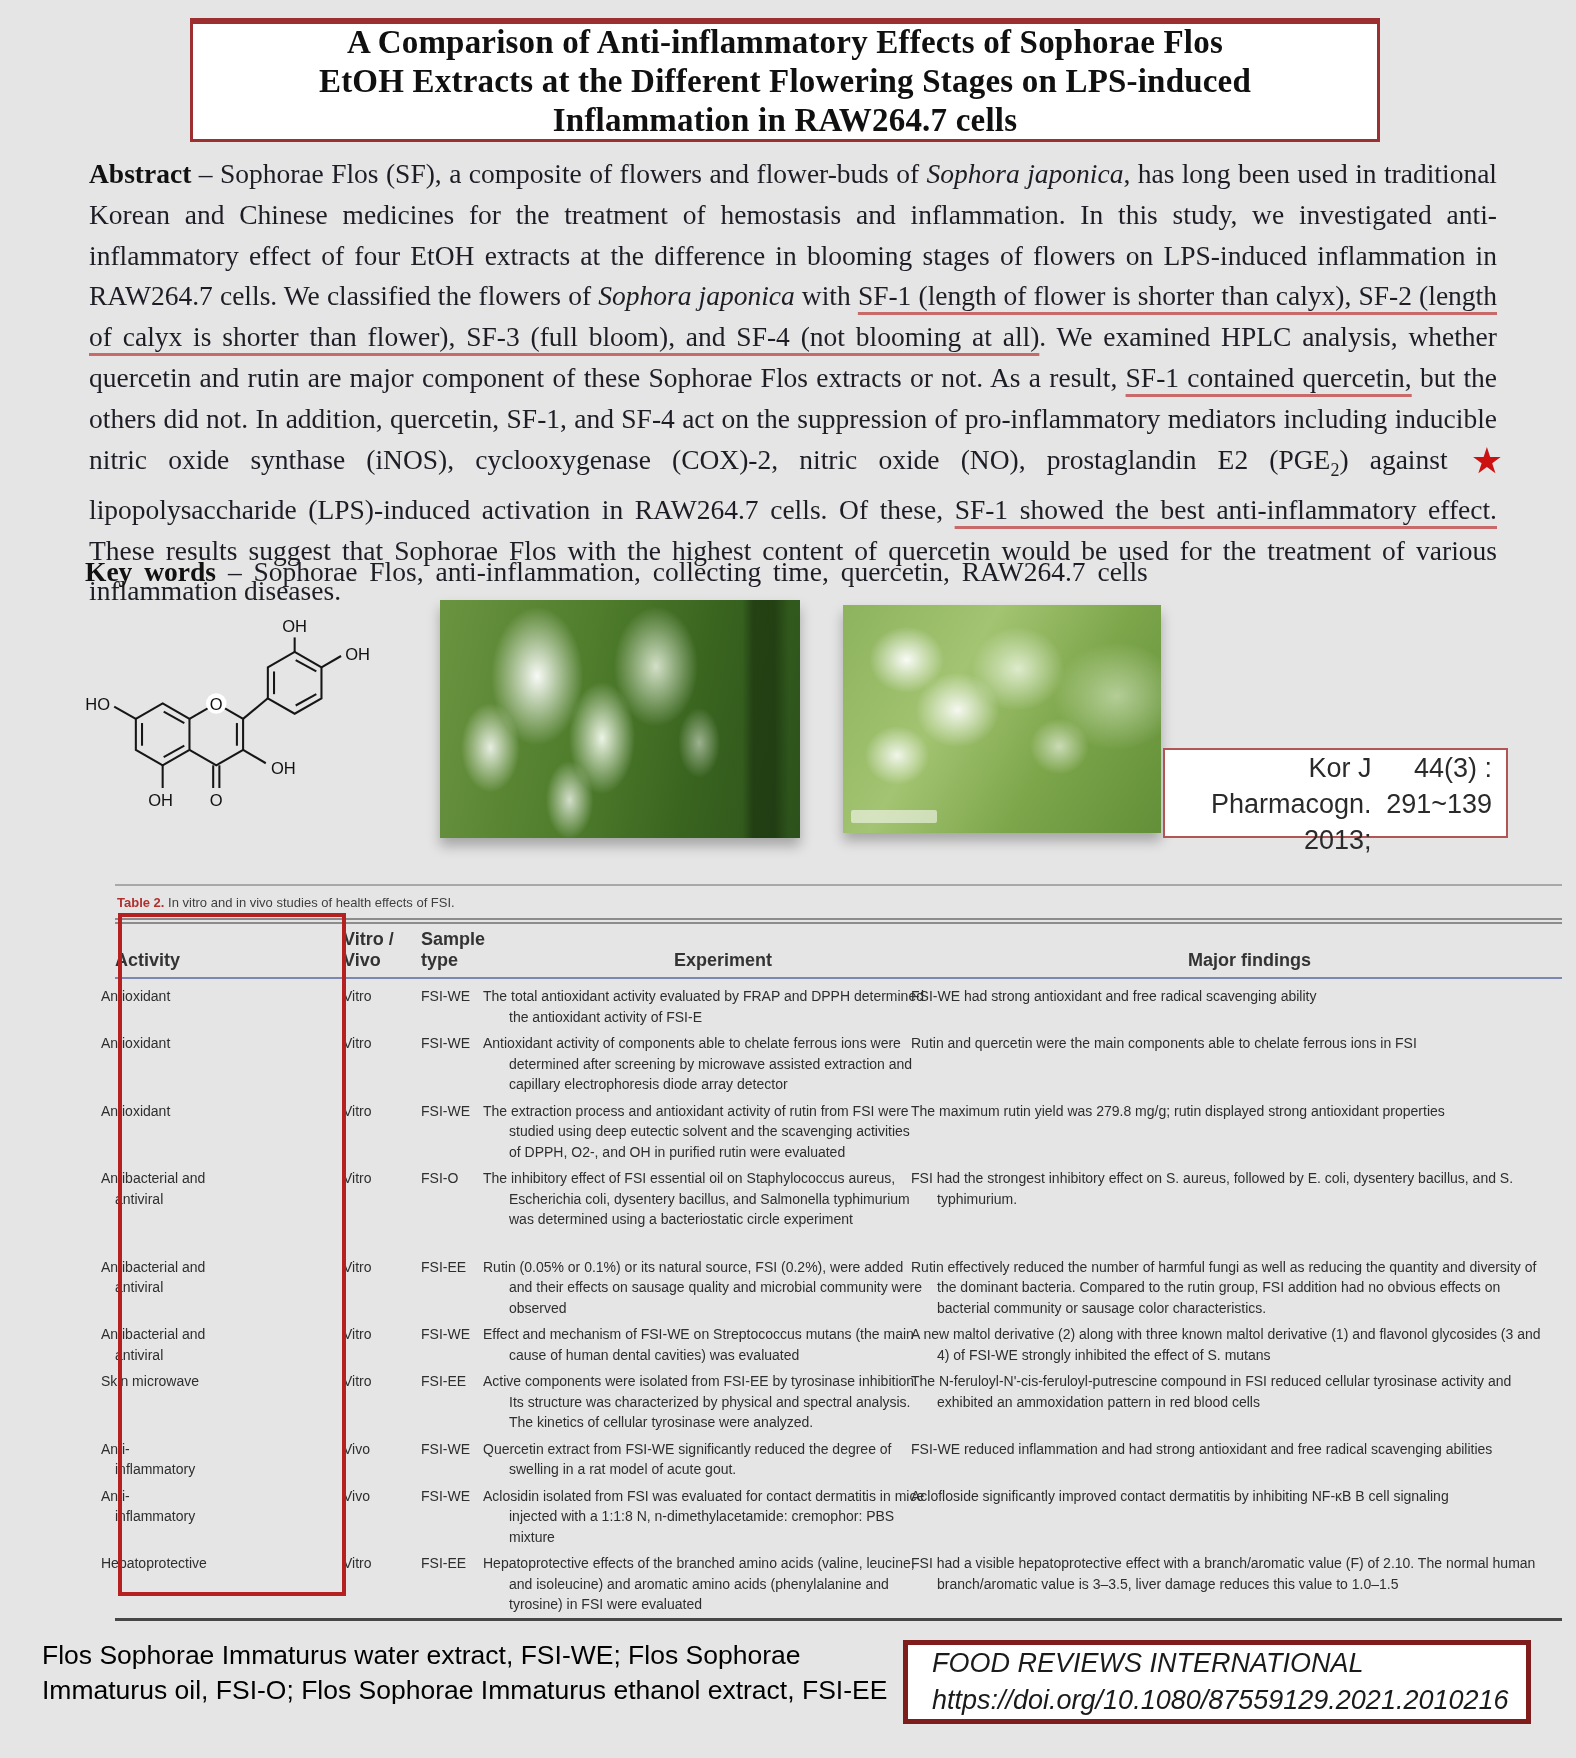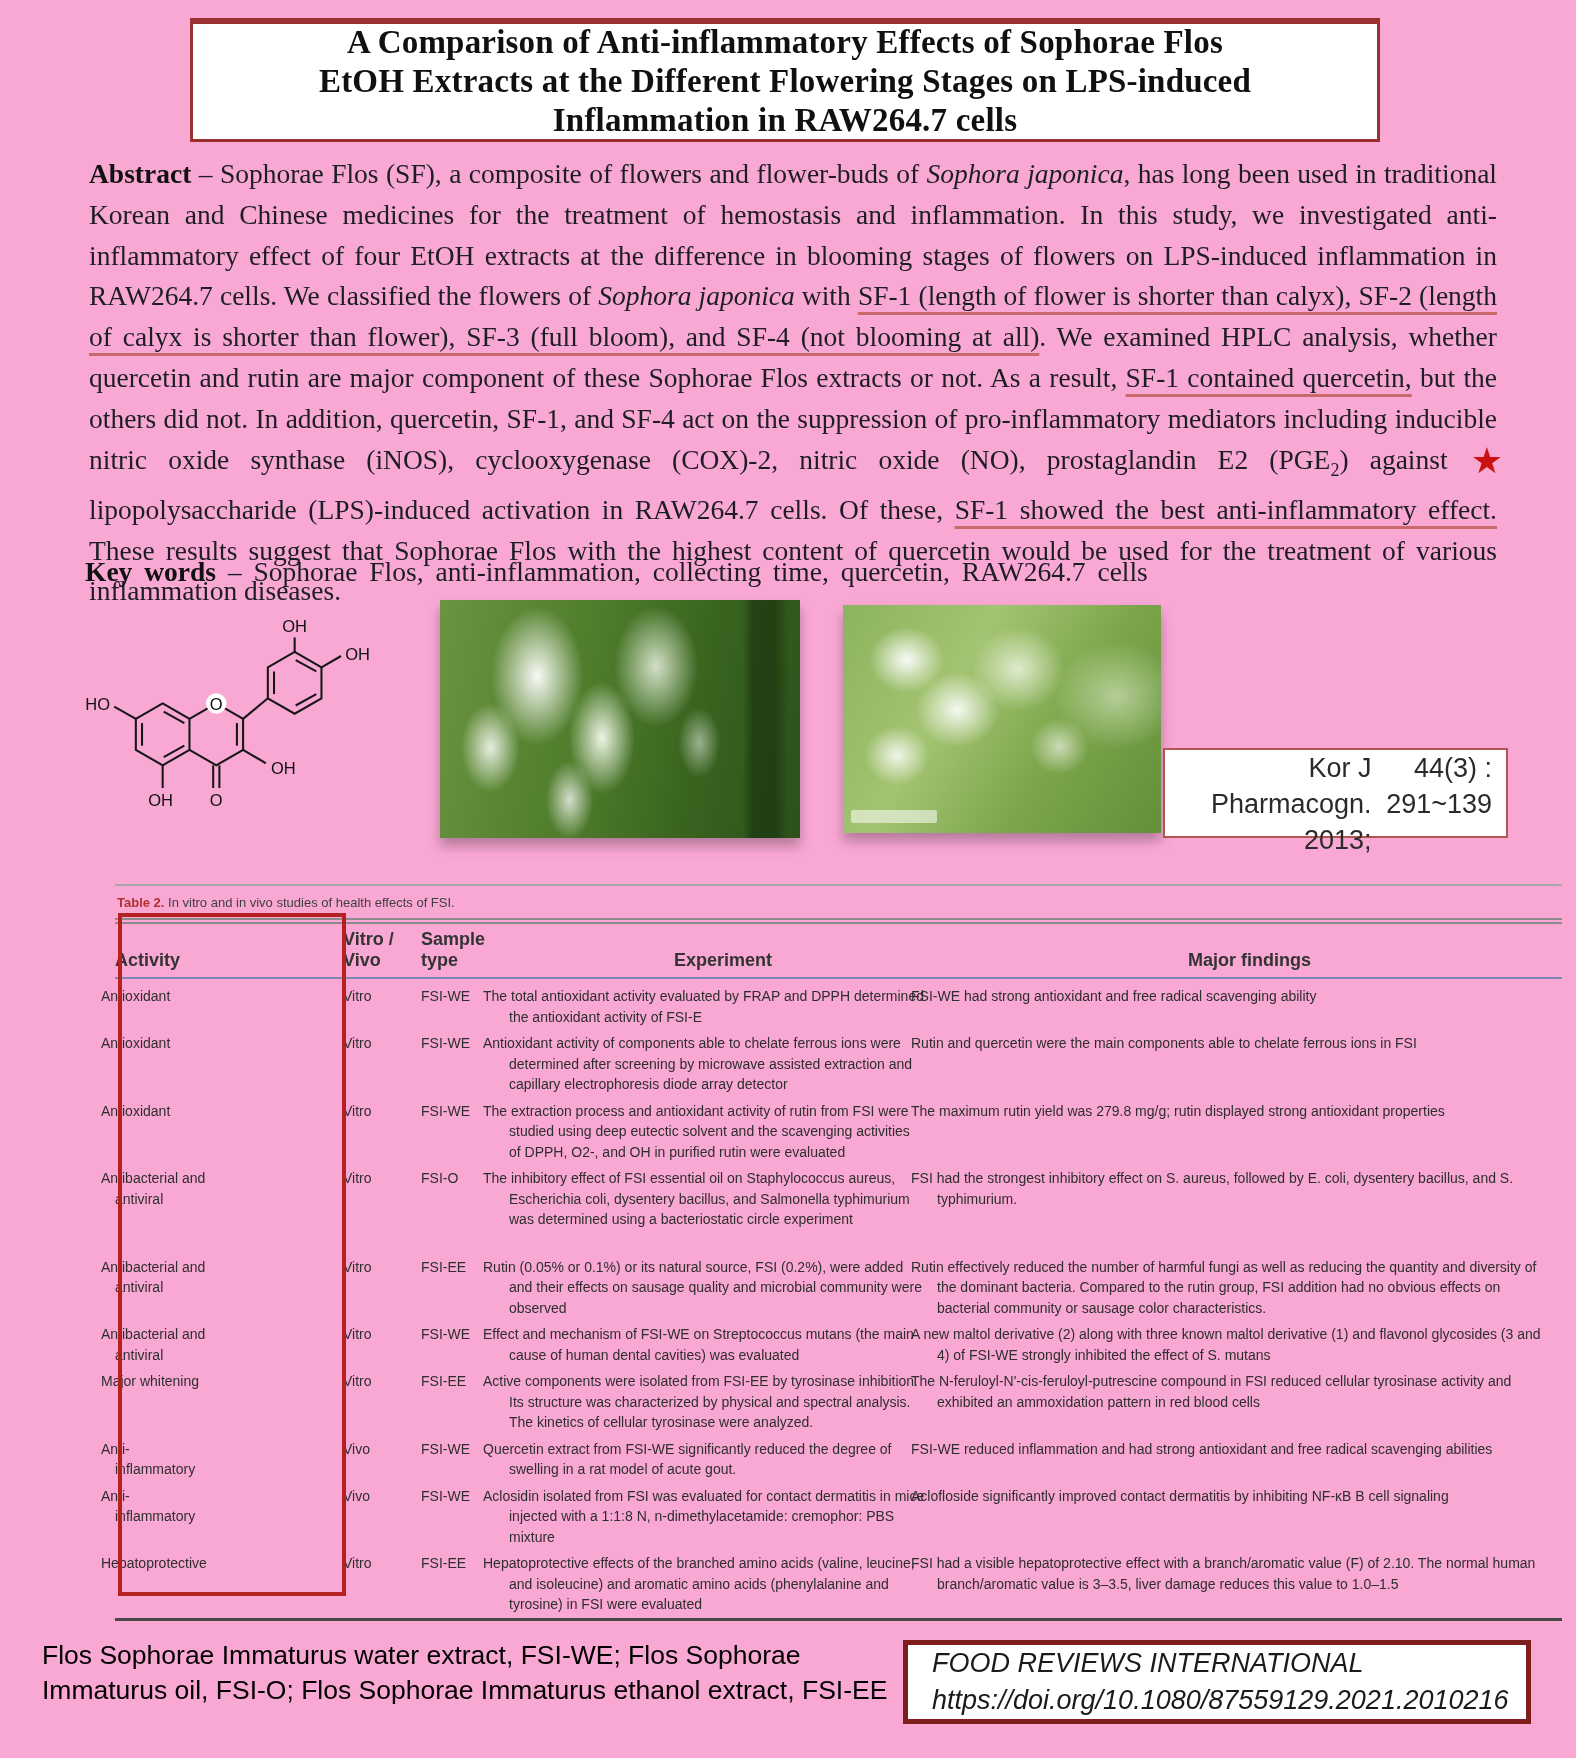--- a/index.html
+++ b/index.html
@@ -1,16 +1,16 @@
 <!DOCTYPE html>
 <html><head>
 <meta charset="utf-8">
 <style>
   html,body{margin:0;padding:0;background:#fff;}
-  .page{position:relative;width:1576px;height:1758px;background:#f9a8d4;overflow:hidden;
+  .page{position:relative;width:1576px;height:1758px;background:#e5e5e5;overflow:hidden;
         font-family:"Liberation Serif",serif;color:#222;}
 
   
   .title-box{position:absolute;left:190px;top:18px;width:1190px;height:124px;
              border:3px solid #9c3030;border-top-width:6px;box-sizing:border-box;
              display:flex;align-items:center;justify-content:center;background:#fff;}
   .title{white-space:pre-line;text-align:center;font-weight:bold;font-size:33px;line-height:39px;
          color:#101010;letter-spacing:.2px;}
 
   
@@ -227,21 +227,21 @@
           </tr>
           <tr>
             <td class="act">Antibacterial and
 antiviral</td>
             <td class="vv">Vitro</td>
             <td class="st">FSI-WE</td>
             <td class="exp">Effect and mechanism of FSI-WE on Streptococcus mutans (the main cause of human dental cavities) was evaluated</td>
             <td class="find">A new maltol derivative (2) along with three known maltol derivative (1) and flavonol glycosides (3 and 4) of FSI-WE strongly inhibited the effect of S. mutans</td>
           </tr>
           <tr>
-            <td class="act">Major whitening</td>
+            <td class="act">Skin microwave</td>
             <td class="vv">Vitro</td>
             <td class="st">FSI-EE</td>
             <td class="exp">Active components were isolated from FSI-EE by tyrosinase inhibition. Its structure was characterized by physical and spectral analysis. The kinetics of cellular tyrosinase were analyzed.</td>
             <td class="find">The N-feruloyl-N'-cis-feruloyl-putrescine compound in FSI reduced cellular tyrosinase activity and exhibited an ammoxidation pattern in red blood cells</td>
           </tr>
           <tr>
             <td class="act">Anti-
 inflammatory</td>
             <td class="vv">Vivo</td>
             <td class="st">FSI-WE</td>

